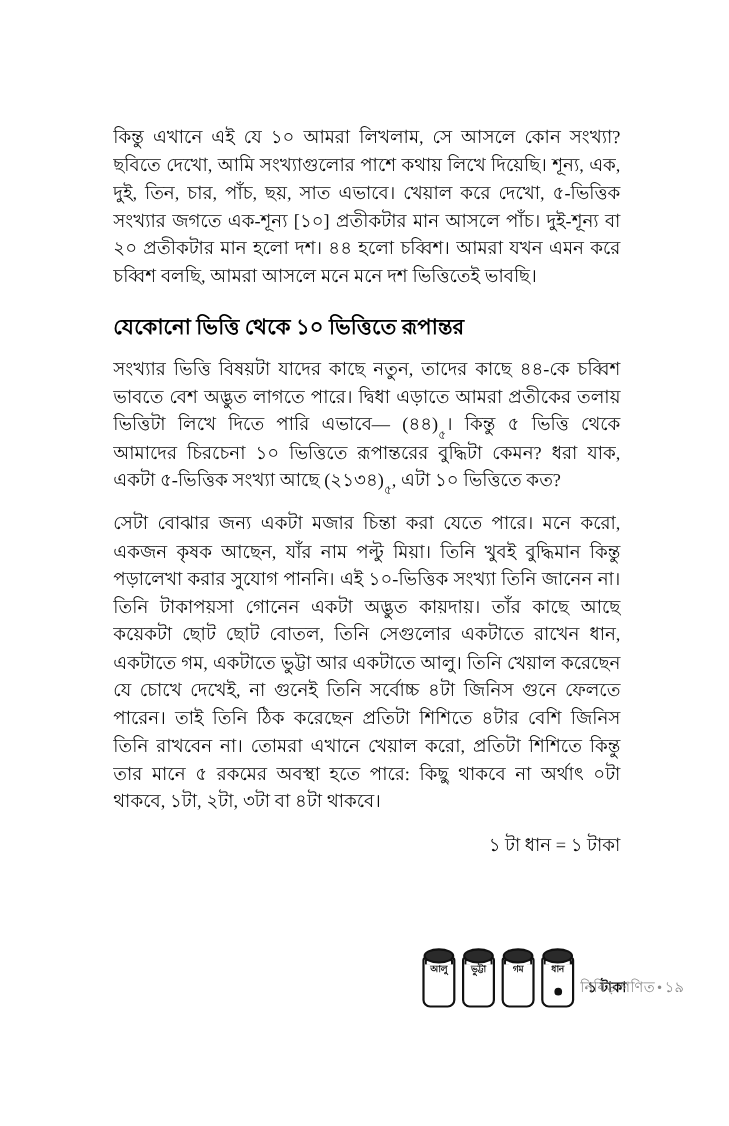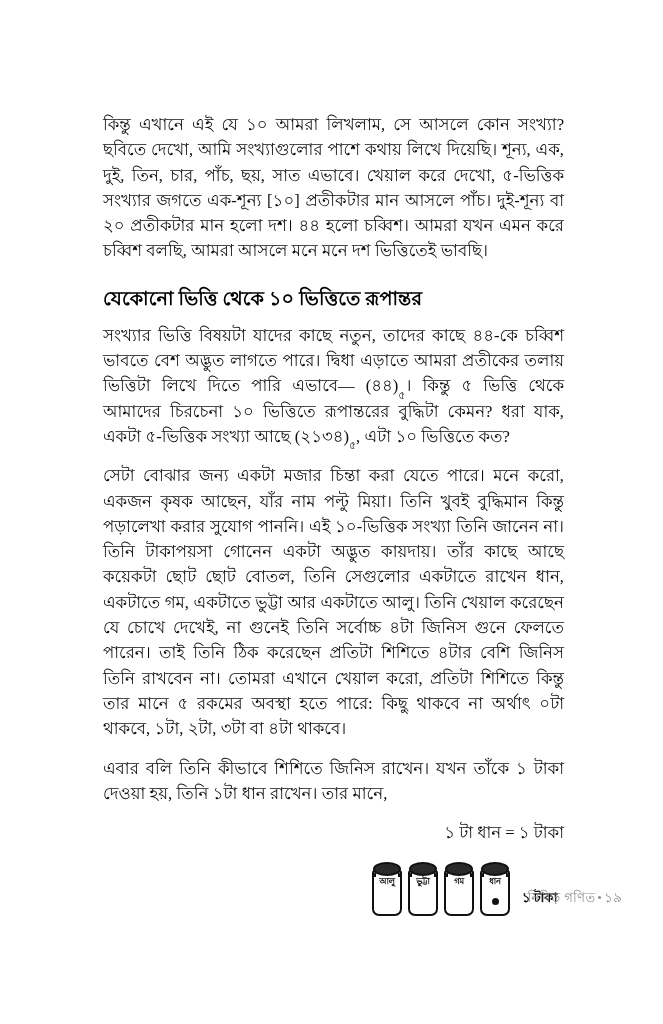--- a/index.html
+++ b/index.html
@@ -79,21 +79,21 @@
     margin: 0;
     font-size: 16.6px;
     line-height: 25.3px;
     text-align: left;
     white-space: nowrap;
   }
 
   
   .jars-figure {
     position: absolute;
-    left: 372px;
+    left: 384px;
     top: 862px;
     width: 178px;
     height: 62px;
     padding-left: 40px;
   }
   .jars-row {
     position: absolute;
     left: 0;
     top: 0;
     display: flex;
@@ -195,21 +195,20 @@
   <div class="content">
 
     <p class="para">কিন্তু এখানে এই যে ১০ আমরা লিখলাম, সে আসলে কোন সংখ্যা? ছবিতে দেখো, আমি সংখ্যাগুলোর পাশে কথায় লিখে দিয়েছি। শূন্য, এক, দুই, তিন, চার, পাঁচ, ছয়, সাত এভাবে। খেয়াল করে দেখো, ৫-ভিত্তিক সংখ্যার জগতে এক-শূন্য [১০] প্রতীকটার মান আসলে পাঁচ। দুই-শূন্য বা ২০ প্রতীকটার মান হলো দশ। ৪৪ হলো চব্বিশ। আমরা যখন এমন করে চব্বিশ বলছি, আমরা আসলে মনে মনে দশ ভিত্তিতেই ভাবছি।</p>
 
     <h2 class="section-heading">যেকোনো ভিত্তি থেকে ১০ ভিত্তিতে রূপান্তর</h2>
 
     <p class="para"><span>সংখ্যার ভিত্তি বিষয়টা যাদের কাছে নতুন, তাদের কাছে ৪৪-কে চব্বিশ ভাবতে বেশ অদ্ভুত লাগতে পারে। দ্বিধা এড়াতে আমরা প্রতীকের তলায় ভিত্তিটা লিখে দিতে পারি এভাবে— (৪৪)</span><span class="sub">৫</span><span>। কিন্তু ৫ ভিত্তি থেকে আমাদের চিরচেনা ১০ ভিত্তিতে রূপান্তরের বুদ্ধিটা কেমন? ধরা যাক, একটা ৫-ভিত্তিক সংখ্যা আছে (২১৩৪)</span><span class="sub">৫</span><span>, এটা ১০ ভিত্তিতে কত?</span></p>
 
     <p class="para">সেটা বোঝার জন্য একটা মজার চিন্তা করা যেতে পারে। মনে করো, একজন কৃষক আছেন, যাঁর নাম পল্টু মিয়া। তিনি খুবই বুদ্ধিমান কিন্তু পড়ালেখা করার সুযোগ পাননি। এই ১০-ভিত্তিক সংখ্যা তিনি জানেন না। তিনি টাকাপয়সা গোনেন একটা অদ্ভুত কায়দায়। তাঁর কাছে আছে কয়েকটা ছোট ছোট বোতল, তিনি সেগুলোর একটাতে রাখেন ধান, একটাতে গম, একটাতে ভুট্টা আর একটাতে আলু। তিনি খেয়াল করেছেন যে চোখে দেখেই, না গুনেই তিনি সর্বোচ্চ ৪টা জিনিস গুনে ফেলতে পারেন। তাই তিনি ঠিক করেছেন প্রতিটা শিশিতে ৪টার বেশি জিনিস তিনি রাখবেন না। তোমরা এখানে খেয়াল করো, প্রতিটা শিশিতে কিন্তু তার মানে ৫ রকমের অবস্থা হতে পারে: কিছু থাকবে না অর্থাৎ ০টা থাকবে, ১টা, ২টা, ৩টা বা ৪টা থাকবে।</p>
 
-    <p class="para">এবার বলি তিনি কীভাবে শিশিতে জিনিস রাখেন। যখন তাঁকে ১ টাকা দেওয়া হয়, তিনি ১টা ধান রাখেন। তার মানে,</p>
 
     <p class="equation">১ টা ধান = ১ টাকা</p>
 
 
   </div>
 
   <div class="jars-figure">
     <div class="jars-row">
 
       <div class="jar">

